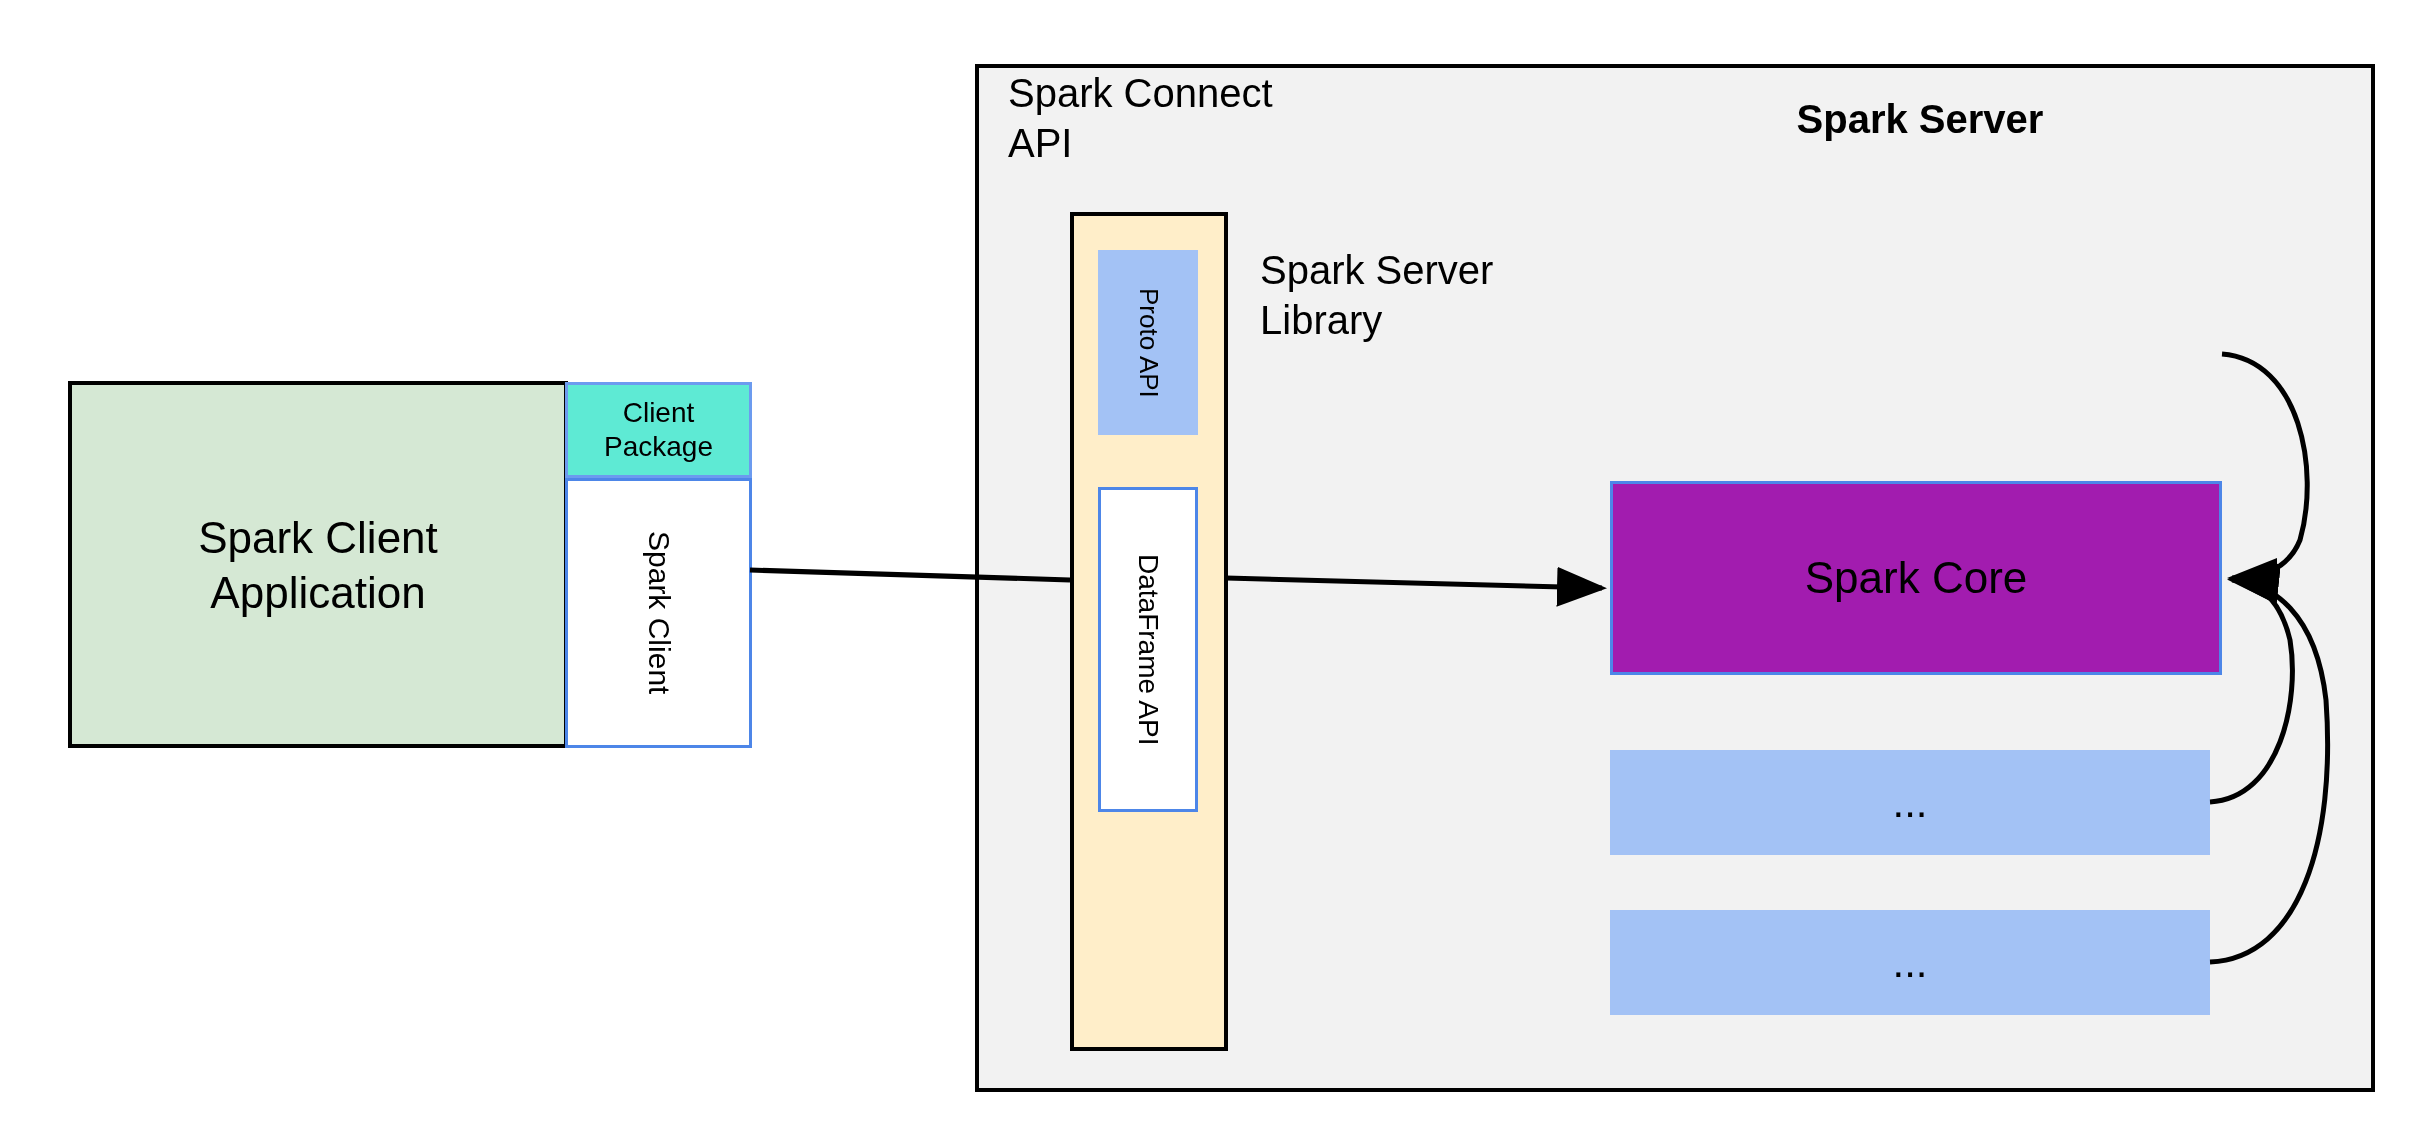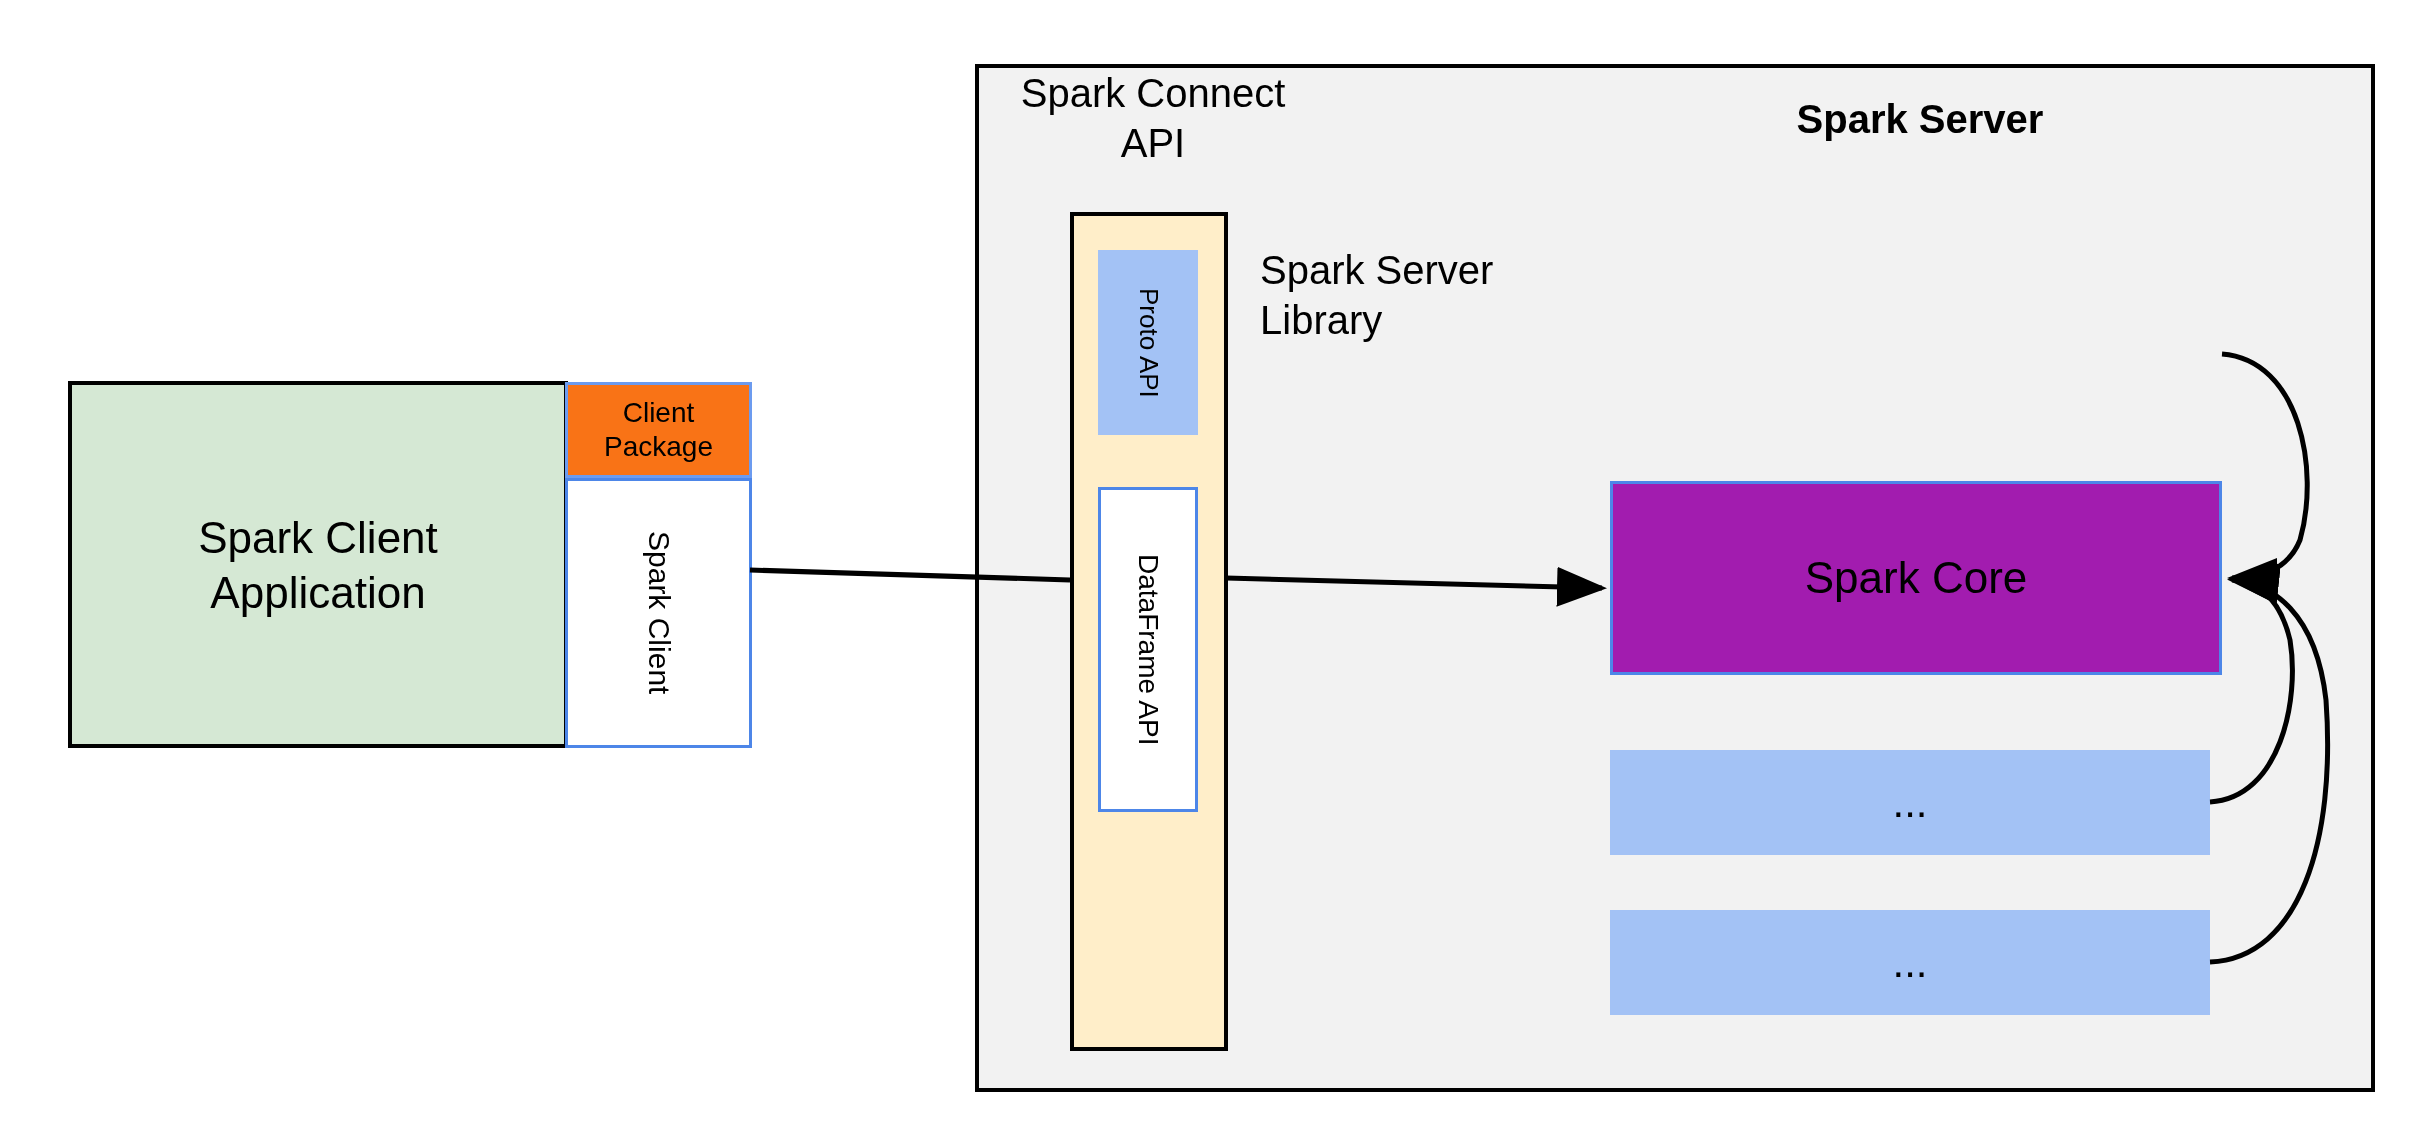--- a/index.html
+++ b/index.html
@@ -35,21 +35,21 @@
     left: 68px; top: 381px;
     width: 500px; height: 367px;
     background: #d5e8d4;
     border: 4px solid #000000;
     font-size: 44px;
     line-height: 1.25;
   }
   #client-package {
     left: 565px; top: 382px;
     width: 187px; height: 96px;
-    background: #f97316;
+    background: #5eead4;
     border: 3px solid #6c9bef;
     font-size: 28px;
     line-height: 1.22;
   }
   #spark-client {
     left: 565px; top: 478px;
     width: 187px; height: 270px;
     background: #ffffff;
     border: 3px solid #4d86e8;
     font-size: 30px;
@@ -65,21 +65,20 @@
     left: 975px; top: 64px;
     width: 1400px; height: 1028px;
     background: #f2f2f2;
     border: 4px solid #000000;
     box-sizing: border-box;
   }
   #spark-connect-label {
     position: absolute;
     left: 1008px; top: 68px;
     width: 290px;
-    text-align: center;
     font-size: 40px;
     line-height: 1.25;
     white-space: pre-line;
   }
   #spark-server-title {
     position: absolute;
     left: 1660px; top: 97px;
     width: 520px;
     text-align: center;
     font-size: 40px;

